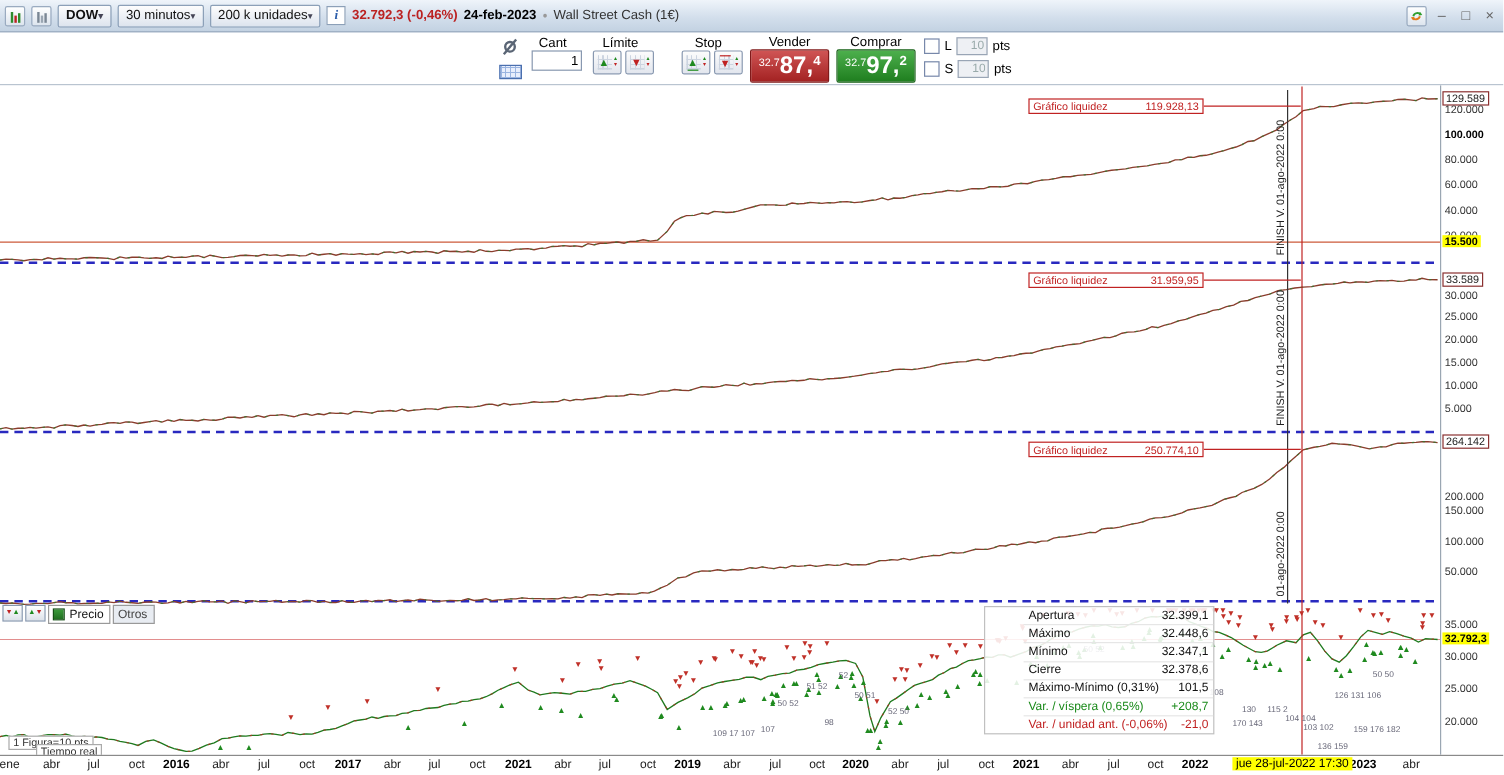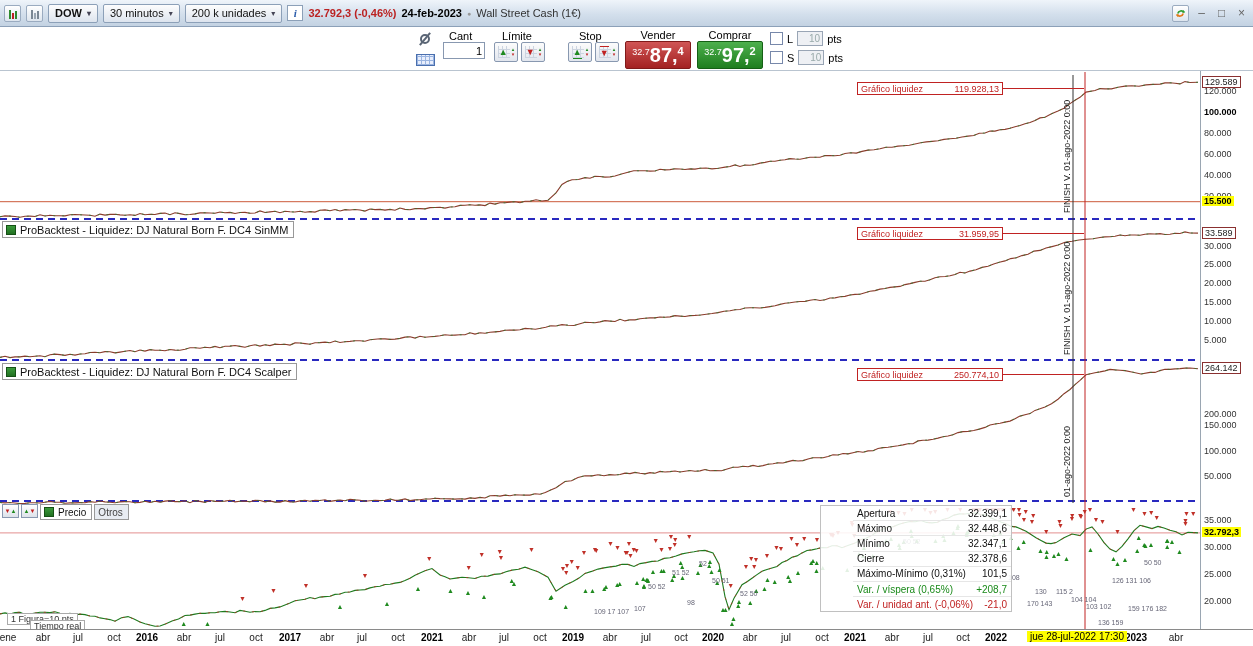--- a/index.html
+++ b/index.html
@@ -11,21 +11,21 @@
   .titlebar{position:absolute;left:0;top:0;width:100%;height:27px;z-index:10;
     background:linear-gradient(#eff4fa,#d3dfec 55%,#c3d2e2);border-bottom:1px solid #8ca0b8;
     display:flex;align-items:center;gap:5px;padding:0 4px;box-sizing:border-box;}
   .icon-btn{width:17px;height:17px;border:1px solid #9aabc0;border-radius:2px;
     background:linear-gradient(#fff,#dde5ee);display:inline-flex;align-items:flex-end;
     justify-content:center;gap:1px;padding:2px;box-sizing:border-box;cursor:pointer;}
   .icon-btn i{display:inline-block;width:2px;}
   .cg1{height:9px;background:#2e8b2e;} .cr1{height:6px;background:#bb2222;} .cg2{height:8px;background:#2e8b2e;}
   .gb1{height:9px;background:#7a8794;} .gb2{height:6px;background:#9aa6b2;} .gb3{height:8px;background:#7a8794;}
   .dd{height:19px;border:1px solid #8ca0b8;border-radius:2px;background:linear-gradient(#fdfdfd,#dde4ee);
-    font-size:11px;color:#111;display:inline-flex;align-items:center;gap:5px;padding:0 6px;cursor:pointer;
+    font-size:11px;color:#111;display:inline-flex;align-items:center;padding:0 6px;cursor:pointer;
     font-family:"Liberation Sans",sans-serif;}
   .dd.bold{font-weight:bold;}
   .caret{font-size:8px;color:#445;}
   .ibtn{width:14px;height:14px;border:1px solid #8ca0b8;background:#fff;color:#2a5caa;
     font:bold italic 11px "Liberation Serif",serif;display:inline-flex;align-items:center;justify-content:center;cursor:pointer;}
   .quote{font-weight:bold;font-size:11px;color:#bb2222;white-space:nowrap;}
   .qdate{font-weight:bold;font-size:11px;color:#000;}
   .dot{font-size:7px;color:#999;}
   .instr{font-size:11px;color:#333;white-space:nowrap;}
   .spacer{flex:1;}
@@ -245,28 +245,20 @@
       <span>pts</span>
     </div>
     <div class="lsrow" style="left:770px;top:22px">
       <span class="cb"></span>
       <span>S</span>
       <input class="dinput" disabled="" value="10" style="">
       <span>pts</span>
     </div>
   </div>
 
-  <div class="ptab" style="left:2px;top:221px">
-    <span class="pticon"></span>
-    <span>ProBacktest - Liquidez: DJ Natural Born F. DC4 SinMM</span>
-  </div>
-  <div class="ptab" style="left:2px;top:363px">
-    <span class="pticon"></span>
-    <span>ProBacktest - Liquidez: DJ Natural Born F. DC4 Scalper</span>
-  </div>
 
   <div class="liq" style="left:857px;top:82px">
     <span>Gráfico liquidez</span>
     <span>119.928,13</span>
   </div>
   <div class="liq" style="left:857px;top:227px">
     <span>Gráfico liquidez</span>
     <span>31.959,95</span>
   </div>
   <div class="liq" style="left:857px;top:368px">

